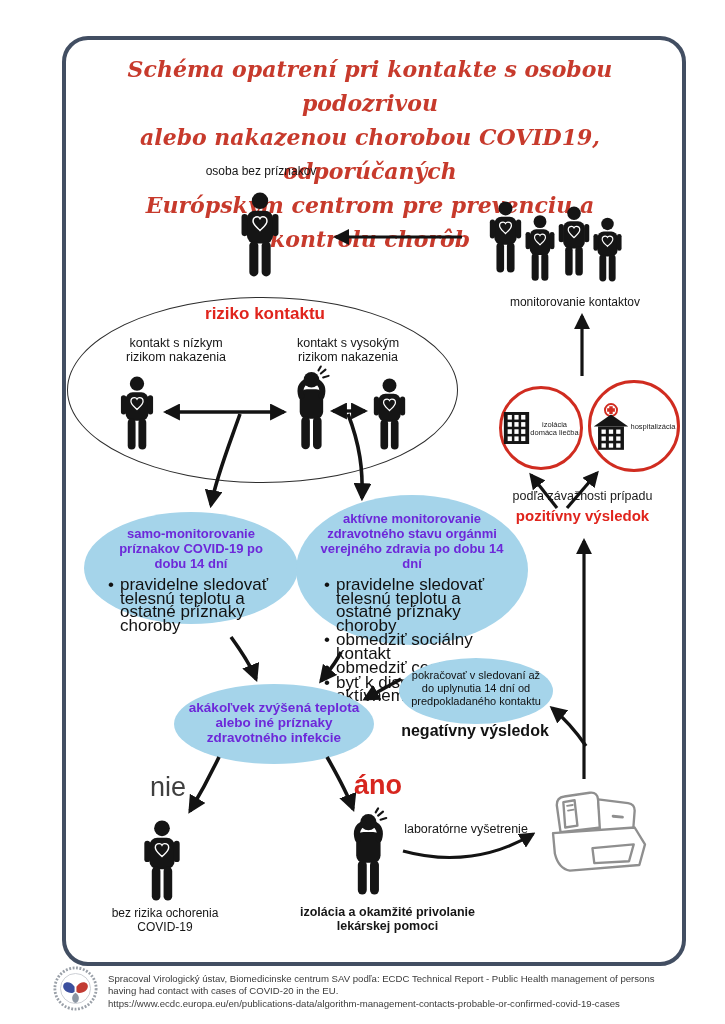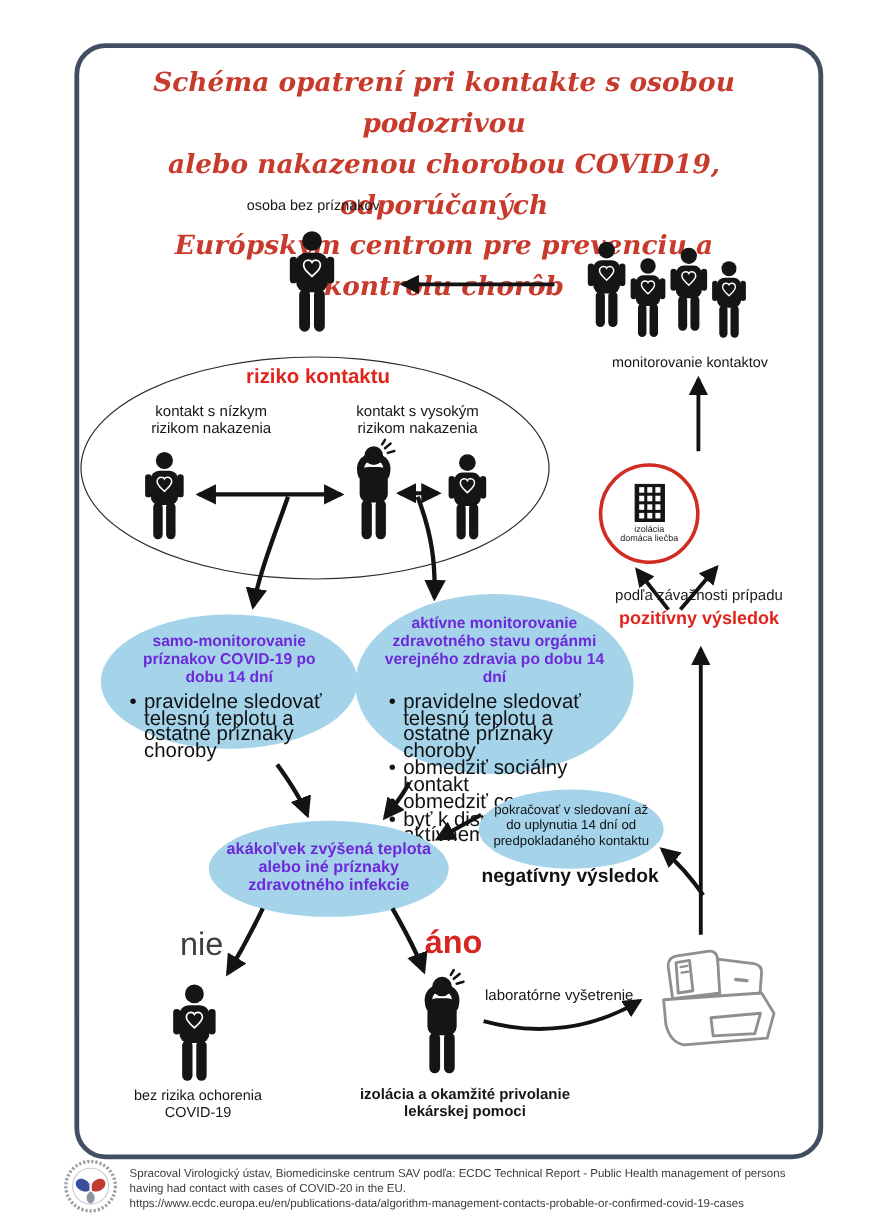--- a/index.html
+++ b/index.html
@@ -24,21 +24,21 @@
                 color:#e0241c; text-align:center; }
 
   .bubble { background:#a5d4ea; border-radius:50%; color:#10222e; }
   .bubble .b-title { font-weight:bold; font-size:13px; line-height:15px; text-align:center; color:#6d28d9; }
   .bubble ul { margin:7px 0 0 0; padding:0; list-style:none; }
   .bubble li { position:relative; padding-left:14px; font-size:17px; line-height:13.5px;
                color:#111; margin-bottom:1px; }
   .bubble li::before { content:"\2022"; position:absolute; left:2px; top:0; }
 
   .circle-red { border:3px solid #d02c20; border-radius:50%; background:#fff;
-                display:flex; flex-direction:column; align-items:center; justify-content:center; }
+                display:flex; flex-direction:row; align-items:center; justify-content:center; }
   .circle-lbl { font-size:7.5px; line-height:8.5px; text-align:center; color:#222; margin-top:2px; }
 
   .severity { left:500px; top:489px; width:165px; font-size:12.5px; text-align:center; color:#1a1a1a; }
   .positive { left:495px; top:507px; width:175px; font-size:15px; font-weight:bold;
               color:#e0241c; text-align:center; }
   .negative { left:390px; top:722px; width:170px; font-size:16px; font-weight:bold;
               color:#121212; text-align:center; }
 
   .no-lbl  { left:138px; top:772px; width:60px; font-size:27px; color:#3f3f3f; text-align:center; }
   .yes-lbl { left:346px; top:770px; width:64px; font-size:27px; font-weight:bold;
@@ -197,20 +197,26 @@
   </div>
 
   <div class="abs circle-red" style="left:499px; top:386px; width:78px; height:78px;">
     <svg class="fig" width="27" height="32">
         <use href="#building"></use>
       </svg>
     <div class="circle-lbl">
       <span style="display:block">izolácia</span>
       <span style="display:block">domáca liečba</span>
     </div>
+  </div>
+  <div class="abs circle-red" style="left:588px; top:380px; width:86px; height:86px;">
+    <svg class="fig" width="38" height="47">
+        <use href="#hospital"></use>
+      </svg>
+    <div class="circle-lbl">hospitalizácia</div>
   </div>
 
   <div class="abs severity">podľa závažnosti prípadu</div>
   <div class="abs positive">pozitívny výsledok</div>
 
   <div class="abs bubble" style="left:174px; top:684px; width:200px; height:80px;">
     <div class="b-title" style="margin:16px 14px 0 14px; font-size:13.5px;">akákoľvek zvýšená teplota alebo iné príznaky zdravotného infekcie</div>
   </div>
 
   <div class="abs bubble" style="left:399px; top:658px; width:154px; height:66px;">

